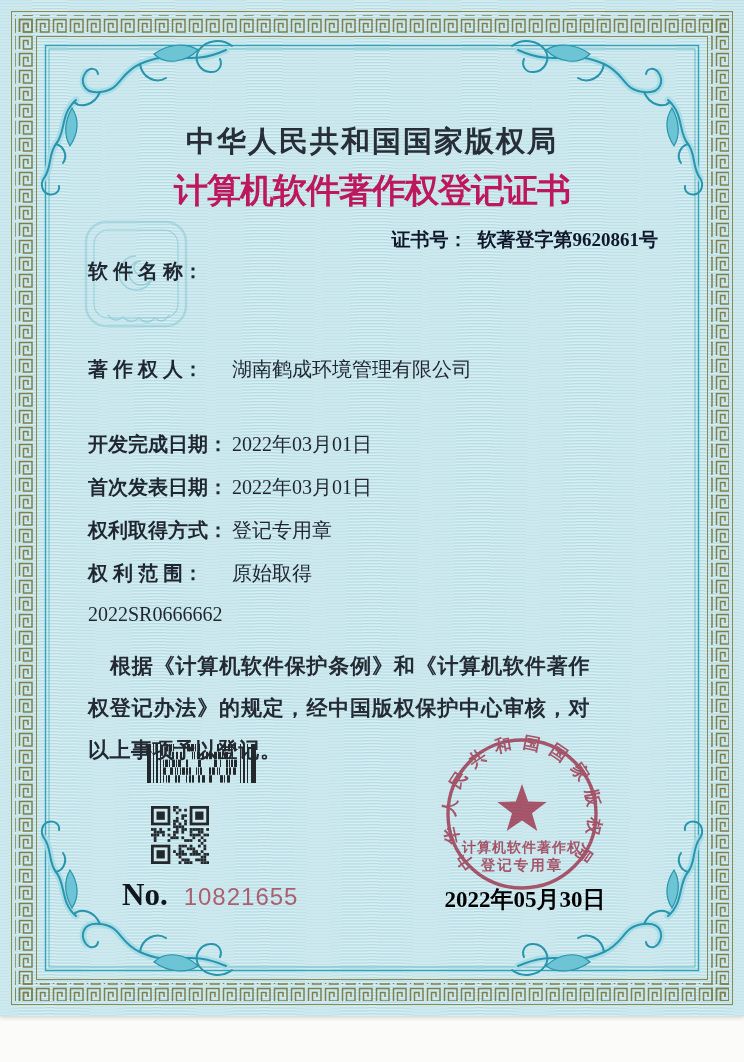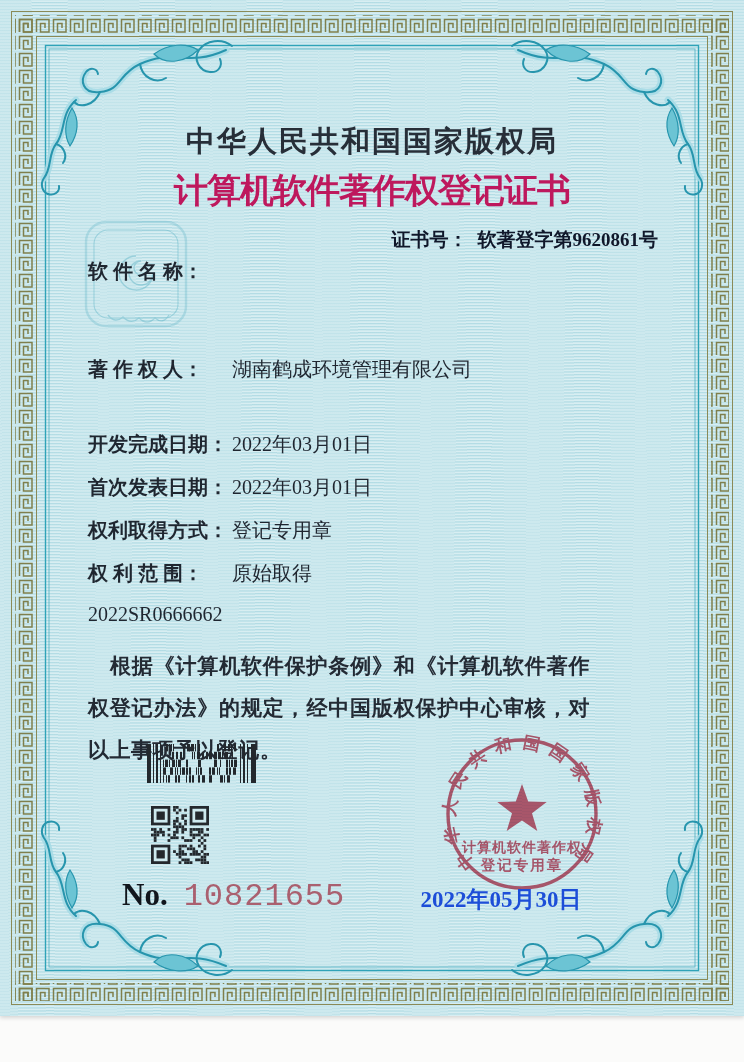--- a/index.html
+++ b/index.html
@@ -48,27 +48,27 @@
     font-size:21px;font-weight:600;line-height:42px;
     text-indent:22px;text-align:justify;color:#232a34;letter-spacing:.5px;
   }
   .barcode{position:absolute;left:147px;top:744px;width:109px;height:39px;z-index:2;}
   .qrcode{position:absolute;left:150px;top:806px;width:60px;height:58px;z-index:2;}
   .serial{
     left:122px;top:877px;display:flex;align-items:baseline;z-index:2;
   }
   .serial .no{font-size:31px;font-weight:bold;color:#11161d;}
   .serial .num{
-    margin-left:16px;font-family:Liberation Mono, monospace;
-    font-size:32px;color:#a5495a;letter-spacing:1px;opacity:.85;
+    margin-left:16px;font-family:Liberation Sans, sans-serif;
+    font-size:24px;color:#a5495a;letter-spacing:1px;opacity:.85;
   }
   .seal{position:absolute;left:434px;top:726px;z-index:3;mix-blend-mode:multiply;opacity:.92;}
   .issue-date{
-    left:396px;top:884px;width:210px;text-align:center;
-    font-size:23px;font-weight:bold;color:#1d4ed8;z-index:4;
+    left:420px;top:884px;width:210px;text-align:center;
+    font-size:23px;font-weight:bold;color:#000000;z-index:4;
   }
 </style>
 </head>
 <body>
 
 <div class="paper"></div>
 
 <svg class="overlay" width="744" height="1016" viewBox="0 0 744 1016">
   <defs>
     <pattern id="gk" width="17" height="17" patternUnits="userSpaceOnUse">

